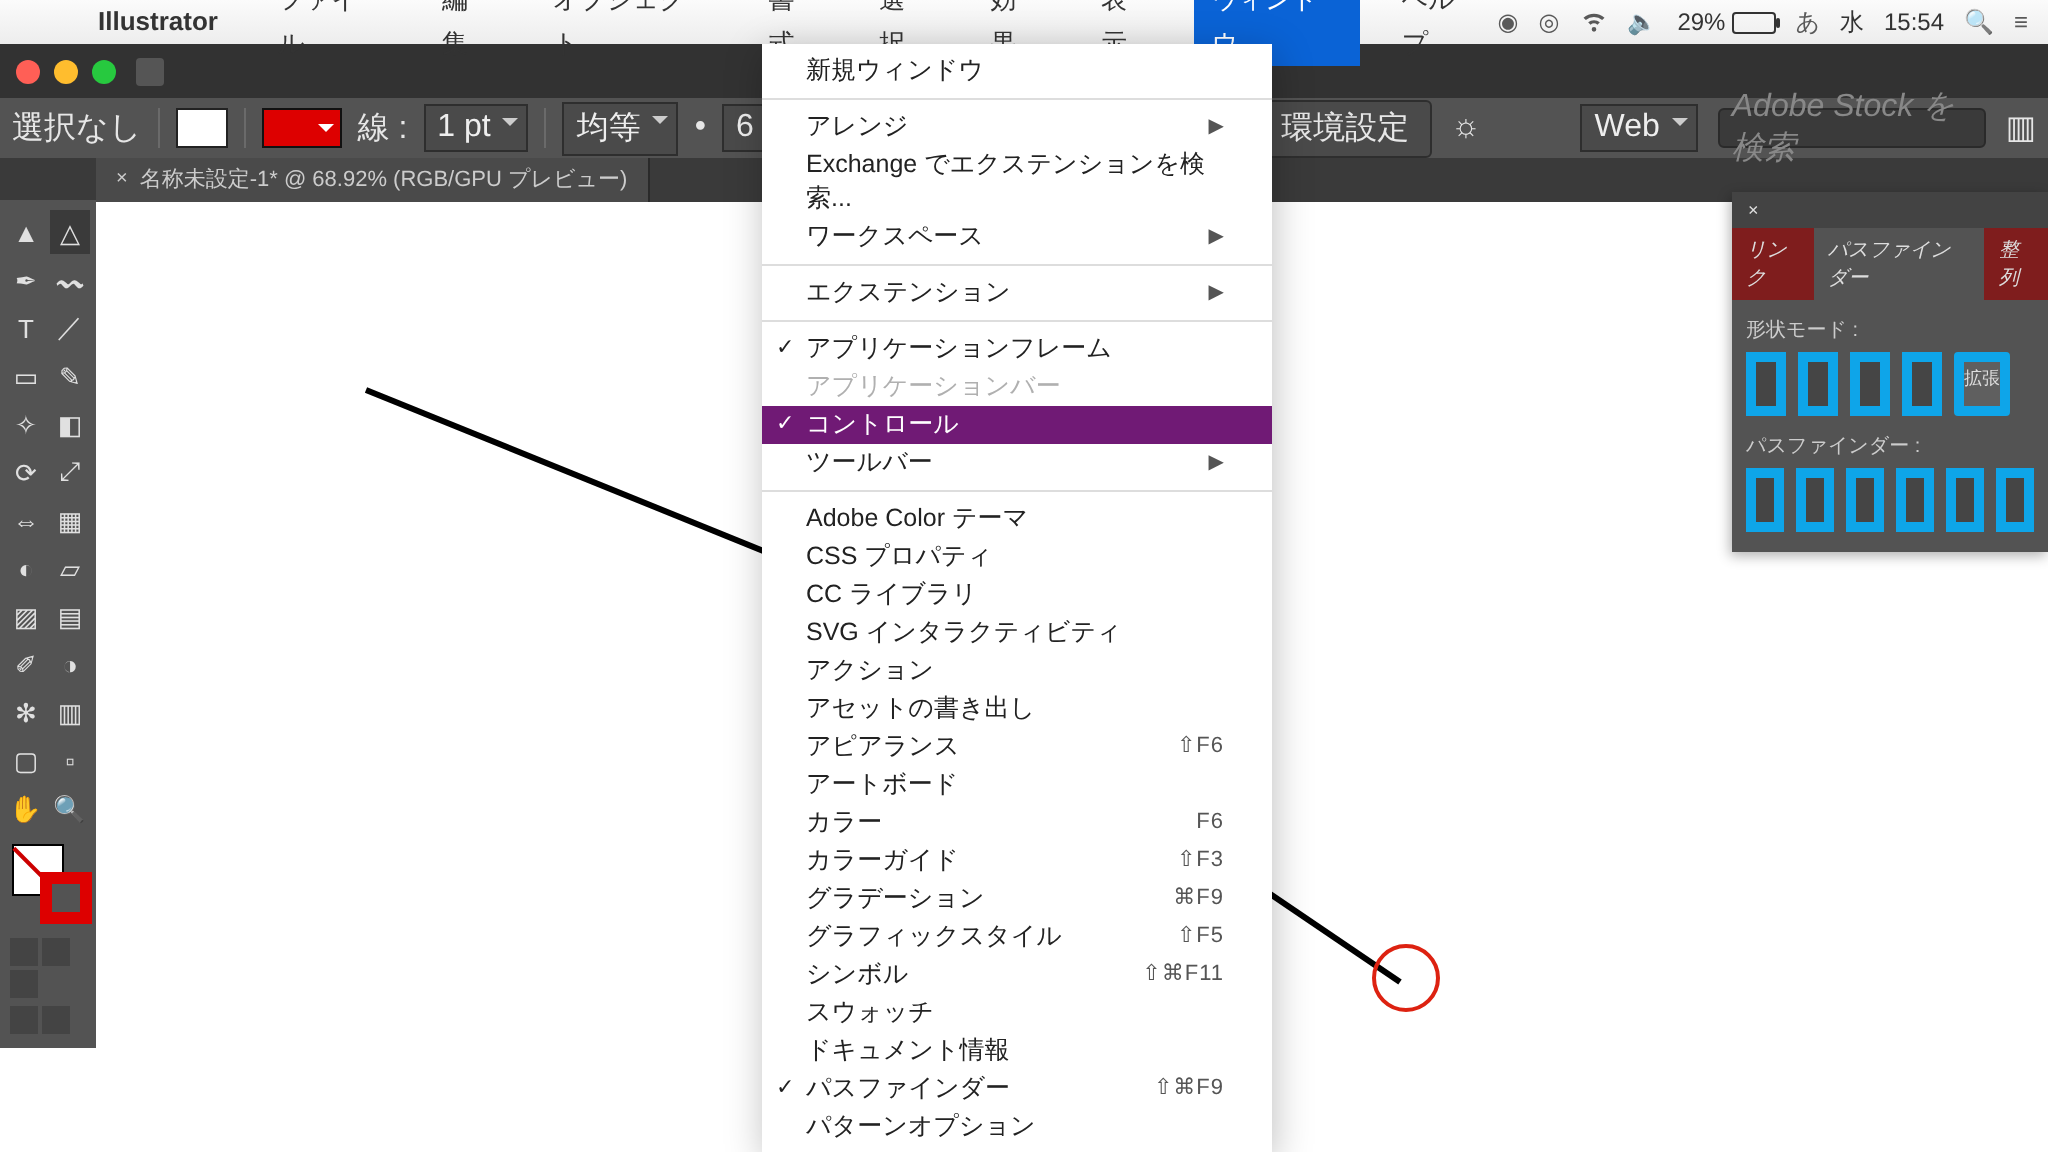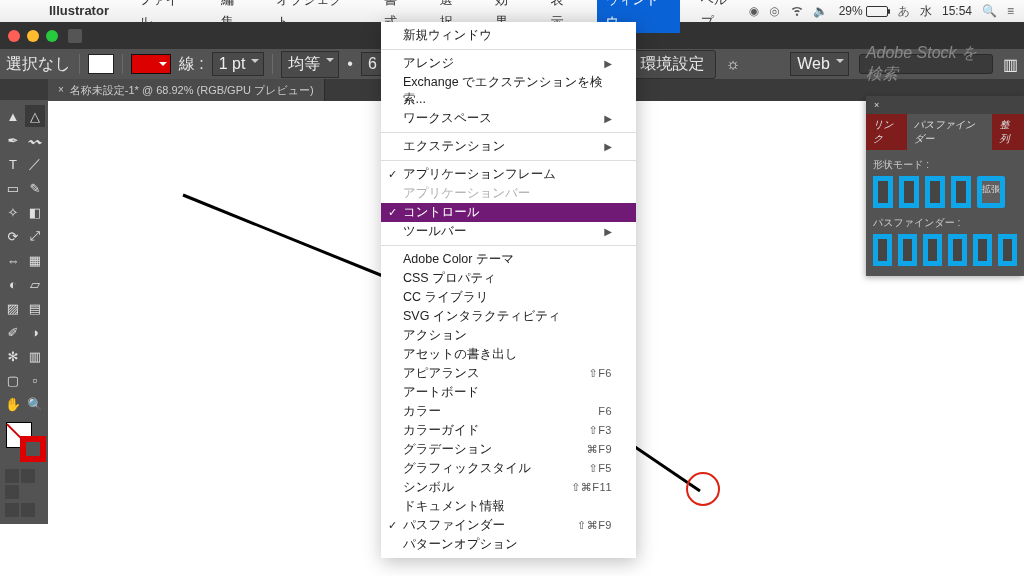--- a/index.html
+++ b/index.html
@@ -318,20 +318,23 @@
     </div>
     <div class="mi">
       <span>グラフィックスタイル</span>
       <span class="sc">⇧F5</span>
     </div>
     <div class="mi">
       <span>シンボル</span>
       <span class="sc">⇧⌘F11</span>
     </div>
     <div class="mi">
+      <span>スウォッチ</span>
+    </div>
+    <div class="mi">
       <span>ドキュメント情報</span>
     </div>
     <div class="mi chk">
       <span>パスファインダー</span>
       <span class="sc">⇧⌘F9</span>
     </div>
     <div class="mi">
       <span>パターンオプション</span>
     </div>
   </div>

